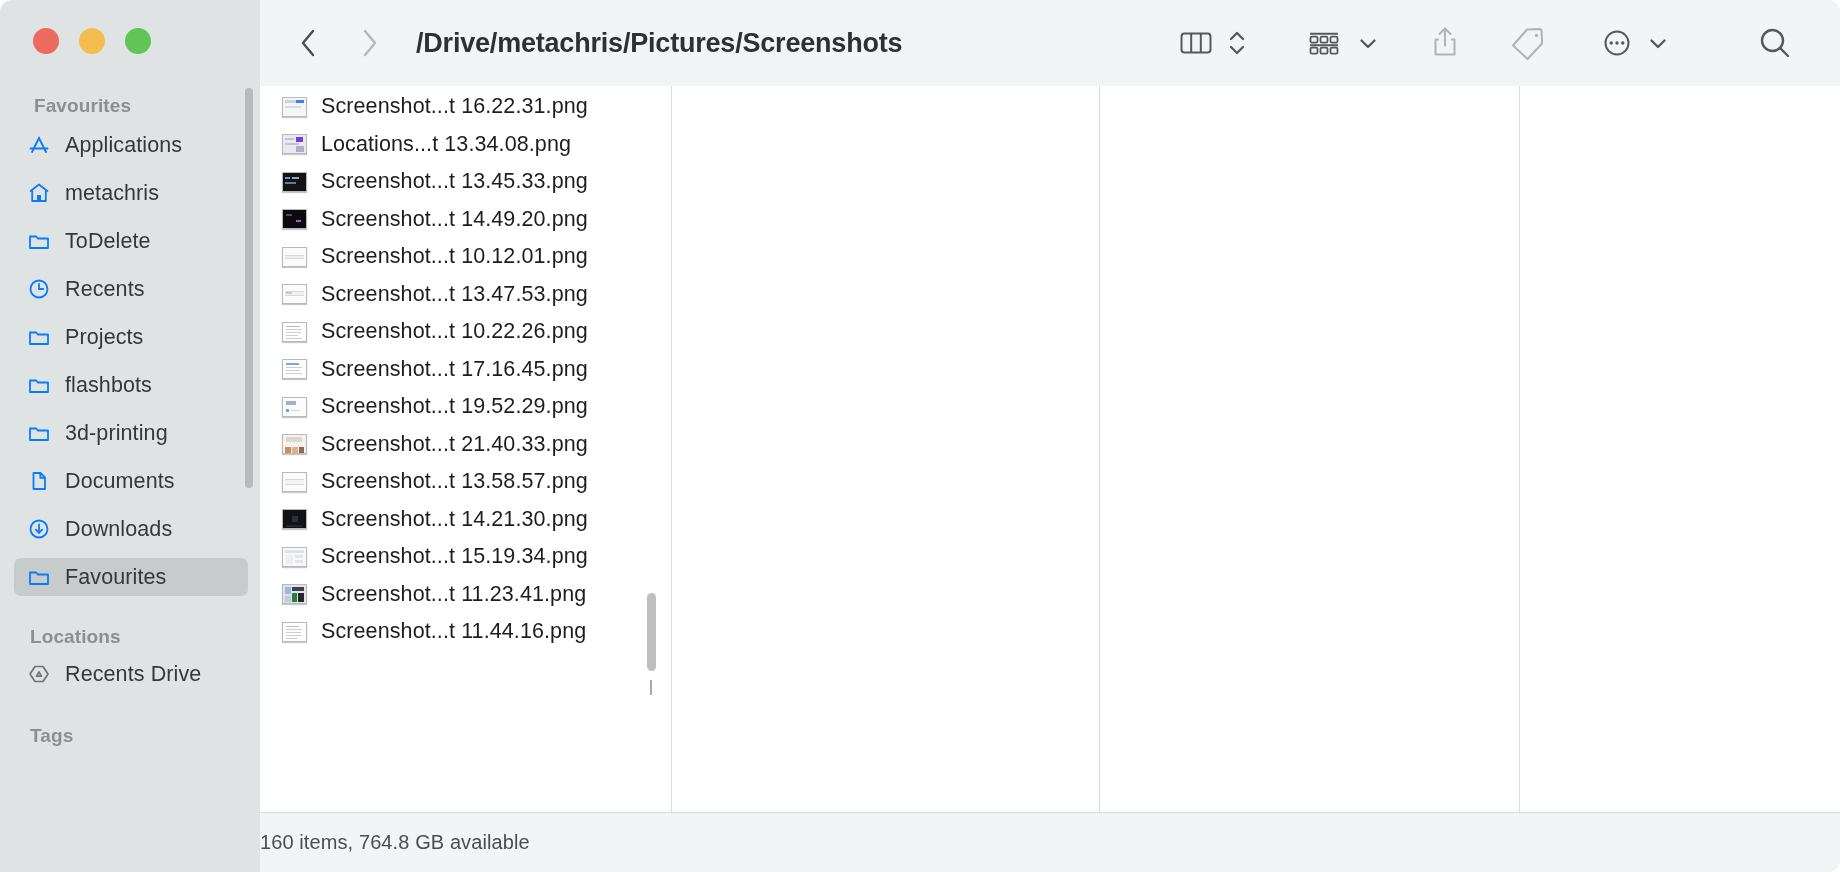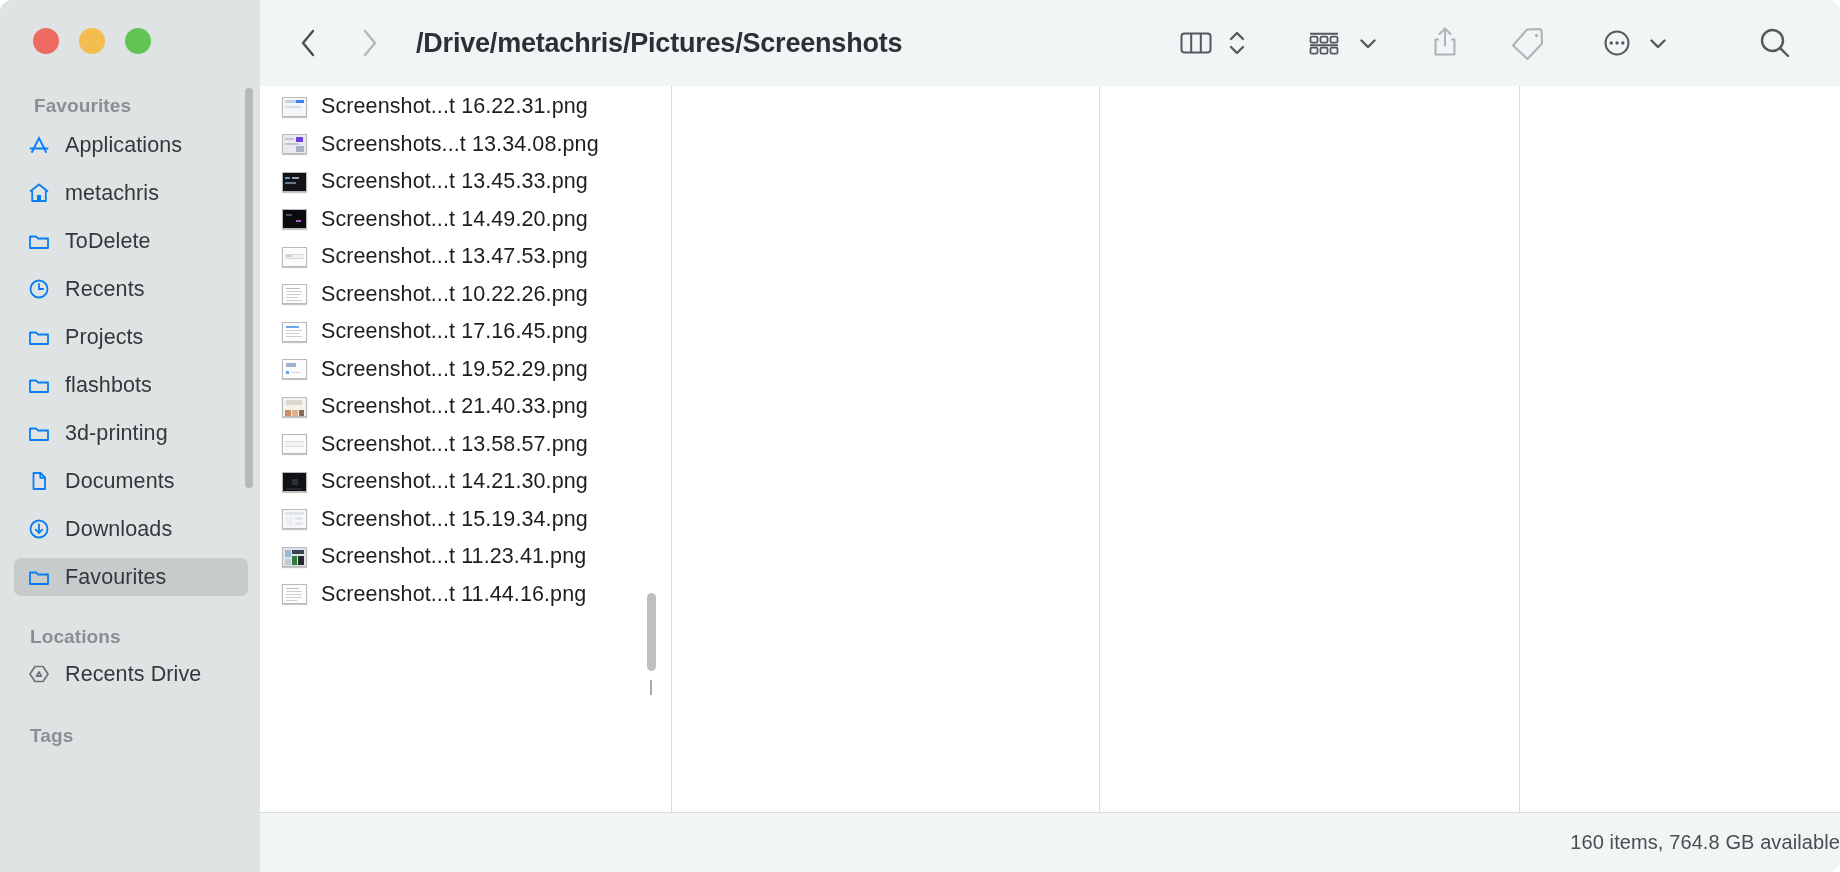--- a/index.html
+++ b/index.html
@@ -110,21 +110,21 @@
 
   .col-empty { width: 428px; flex: 0 0 428px; border-right: 1px solid #dcdcdc; background: #fff; }
   .col-empty.wide { width: 420px; flex: 0 0 420px; }
   .col-rest { flex: 1; background: #fff; }
 
   
   .statusbar {
     height: 60px; flex: 0 0 60px;
     background: #f2f5f6;
     border-top: 1px solid #d8dcdd;
-    display: flex; align-items: center; justify-content: flex-end;
+    display: flex; align-items: center; justify-content: flex-start;
     border-bottom-right-radius: 12px;
   }
   .status-text { font-size: 20px; color: #4b4e50; letter-spacing: .1px; }
 </style>
 </head>
 <body>
 
 <div class="window">
 
   <div class="sidebar">
@@ -363,40 +363,46 @@
           <span class="file-name">Screenshot...t 16.22.31.png</span>
         </div>
 
         <div class="file-row">
           <span class="thumb" style="background:#e9e9ef;">
             <i style="left:13px;top:2px;width:7px;height:5px;background:#6b3fe0;"></i>
             <i style="left:2px;top:3px;width:9px;height:2px;background:#c3c6d2;"></i>
             <i style="left:2px;top:8px;width:14px;height:2px;background:#c3c6d2;"></i>
             <i style="left:13px;top:11px;width:8px;height:6px;background:#aab0c6;"></i>
           </span>
-          <span class="file-name">Screenshots...t 13.34.08.png</span>
+          <span class="file-name">Locations...t 13.34.08.png</span>
         </div>
 
         <div class="file-row">
           <span class="thumb" style="background:#121316;">
             <i style="left:2px;top:4px;width:5px;height:2px;background:#5d9bd8;"></i>
             <i style="left:9px;top:4px;width:7px;height:2px;background:#9aa4b0;"></i>
             <i style="left:2px;top:9px;width:11px;height:2px;background:#6f7a86;"></i>
           </span>
           <span class="file-name">Screenshot...t 13.45.33.png</span>
         </div>
 
         <div class="file-row">
           <span class="thumb" style="background:#0b0b0f;">
             <i style="left:3px;top:4px;width:6px;height:2px;background:#4a4f58;"></i>
             <i style="left:13px;top:10px;width:5px;height:2px;background:#b05ad0;"></i>
           </span>
           <span class="file-name">Screenshot...t 14.49.20.png</span>
         </div>
 
+        <div class="file-row">
+          <span class="thumb" style="background:#fbfbfb;">
+            <i style="left:2px;top:7px;width:19px;height:4px;background:#eceef0;border-top:1px solid #d6d9dc;border-bottom:1px solid #d6d9dc;"></i>
+          </span>
+          <span class="file-name">Screenshot...t 10.12.01.png</span>
+        </div>
 
         <div class="file-row">
           <span class="thumb" style="background:#fbfbfb;">
             <i style="left:2px;top:6px;width:19px;height:5px;background:#f0f1f3;border-top:1px solid #d6d9dc;border-bottom:1px solid #d6d9dc;"></i>
             <i style="left:3px;top:7px;width:6px;height:2px;background:#c9ccd0;"></i>
           </span>
           <span class="file-name">Screenshot...t 13.47.53.png</span>
         </div>
 
         <div class="file-row">

